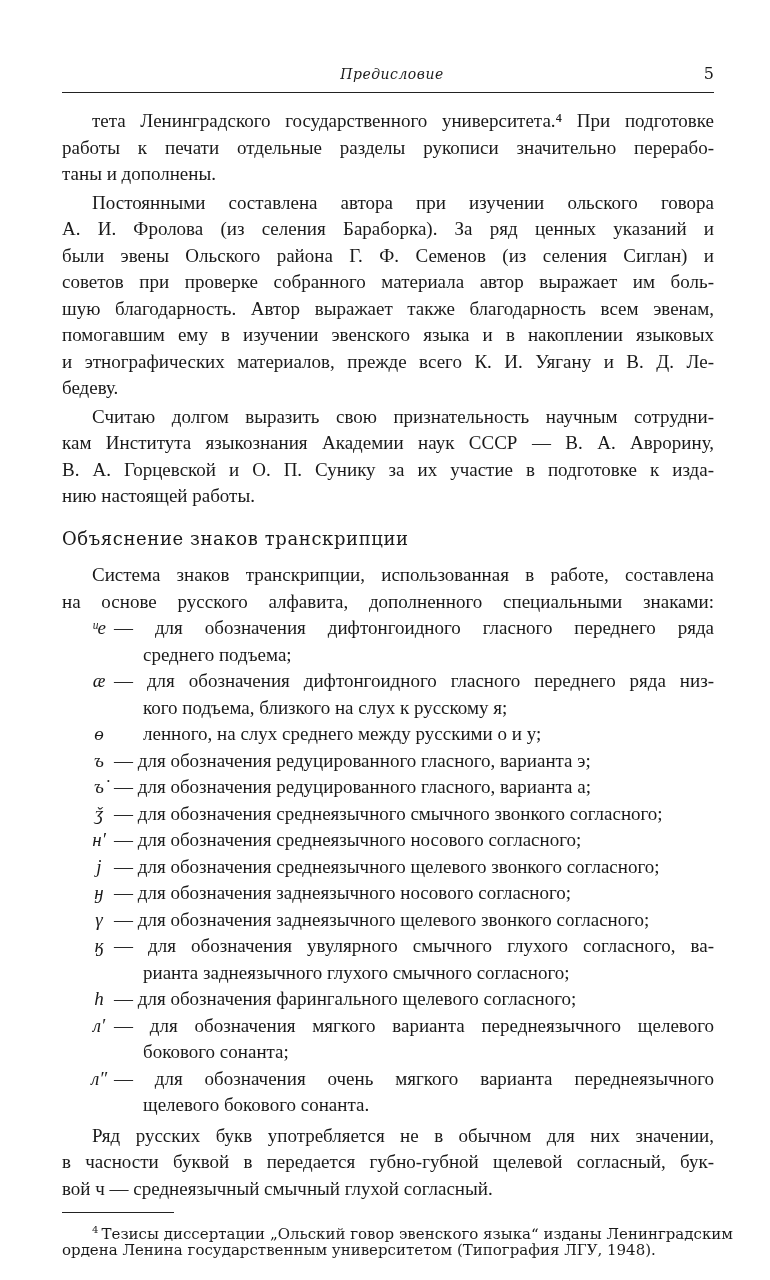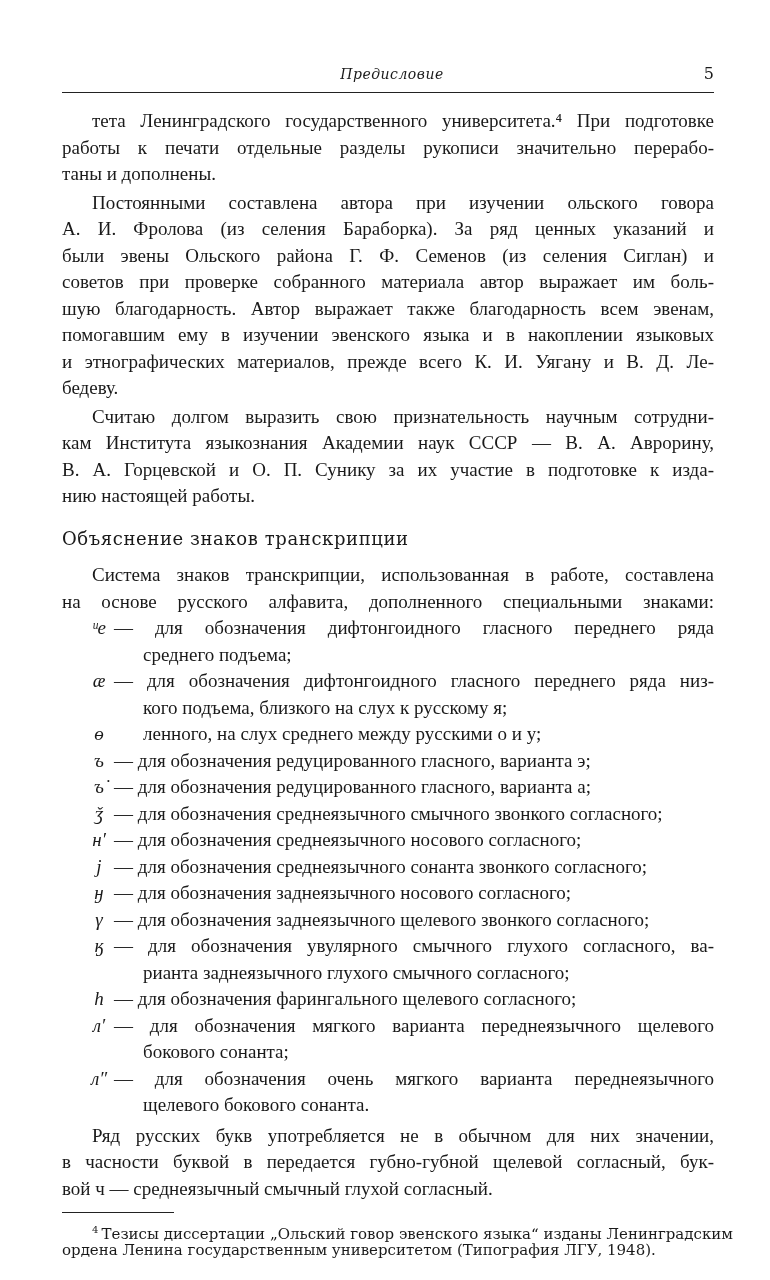--- a/index.html
+++ b/index.html
@@ -122,21 +122,21 @@
         <div class="sym-row" style="margin-left: 26px;">
           <span class="sym">ǯ</span>
           <span class="line last">— для обозначения среднеязычного смычного звонкого согласного;</span>
         </div>
         <div class="sym-row" style="margin-left: 26px;">
           <span class="sym">н′</span>
           <span class="line last">— для обозначения среднеязычного носового согласного;</span>
         </div>
         <div class="sym-row" style="margin-left: 26px;">
           <span class="sym">j</span>
-          <span class="line last">— для обозначения среднеязычного сонанта звонкого согласного;</span>
+          <span class="line last">— для обозначения среднеязычного щелевого звонкого согласного;</span>
         </div>
         <div class="sym-row" style="margin-left: 26px;">
           <span class="sym">ӈ</span>
           <span class="line last">— для обозначения заднеязычного носового согласного;</span>
         </div>
         <div class="sym-row" style="margin-left: 26px;">
           <span class="sym">γ</span>
           <span class="line last">— для обозначения заднеязычного щелевого звонкого согласного;</span>
         </div>
         <div class="sym-row" style="margin-left: 26px;">

